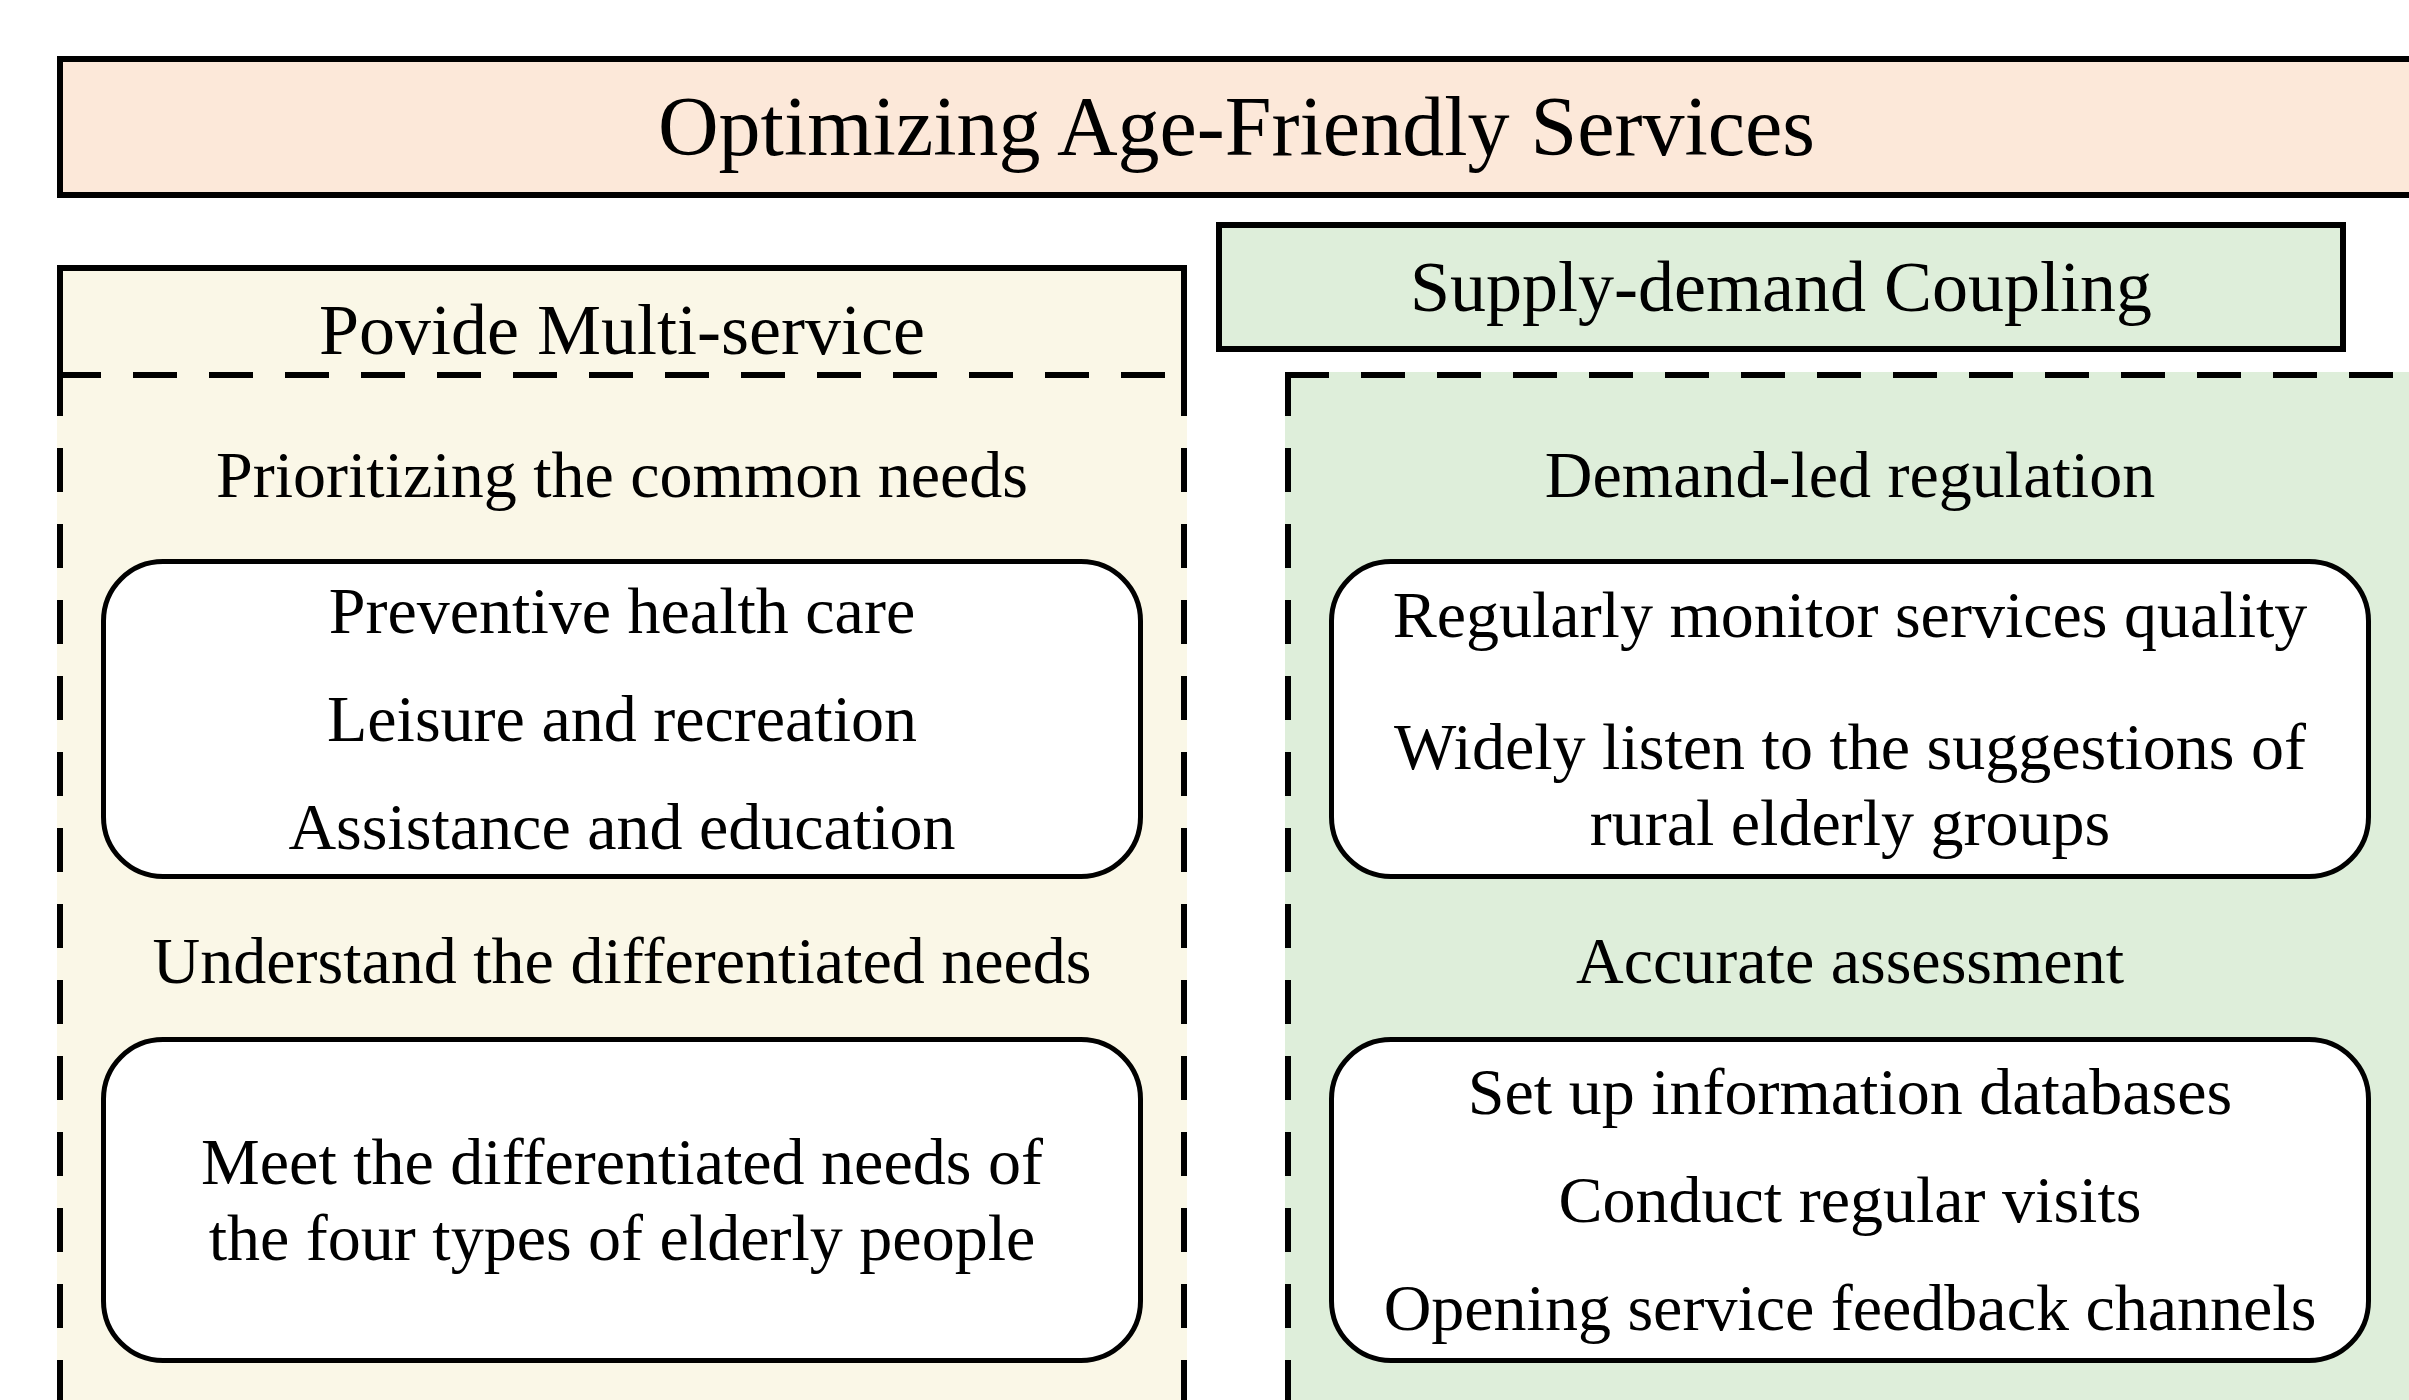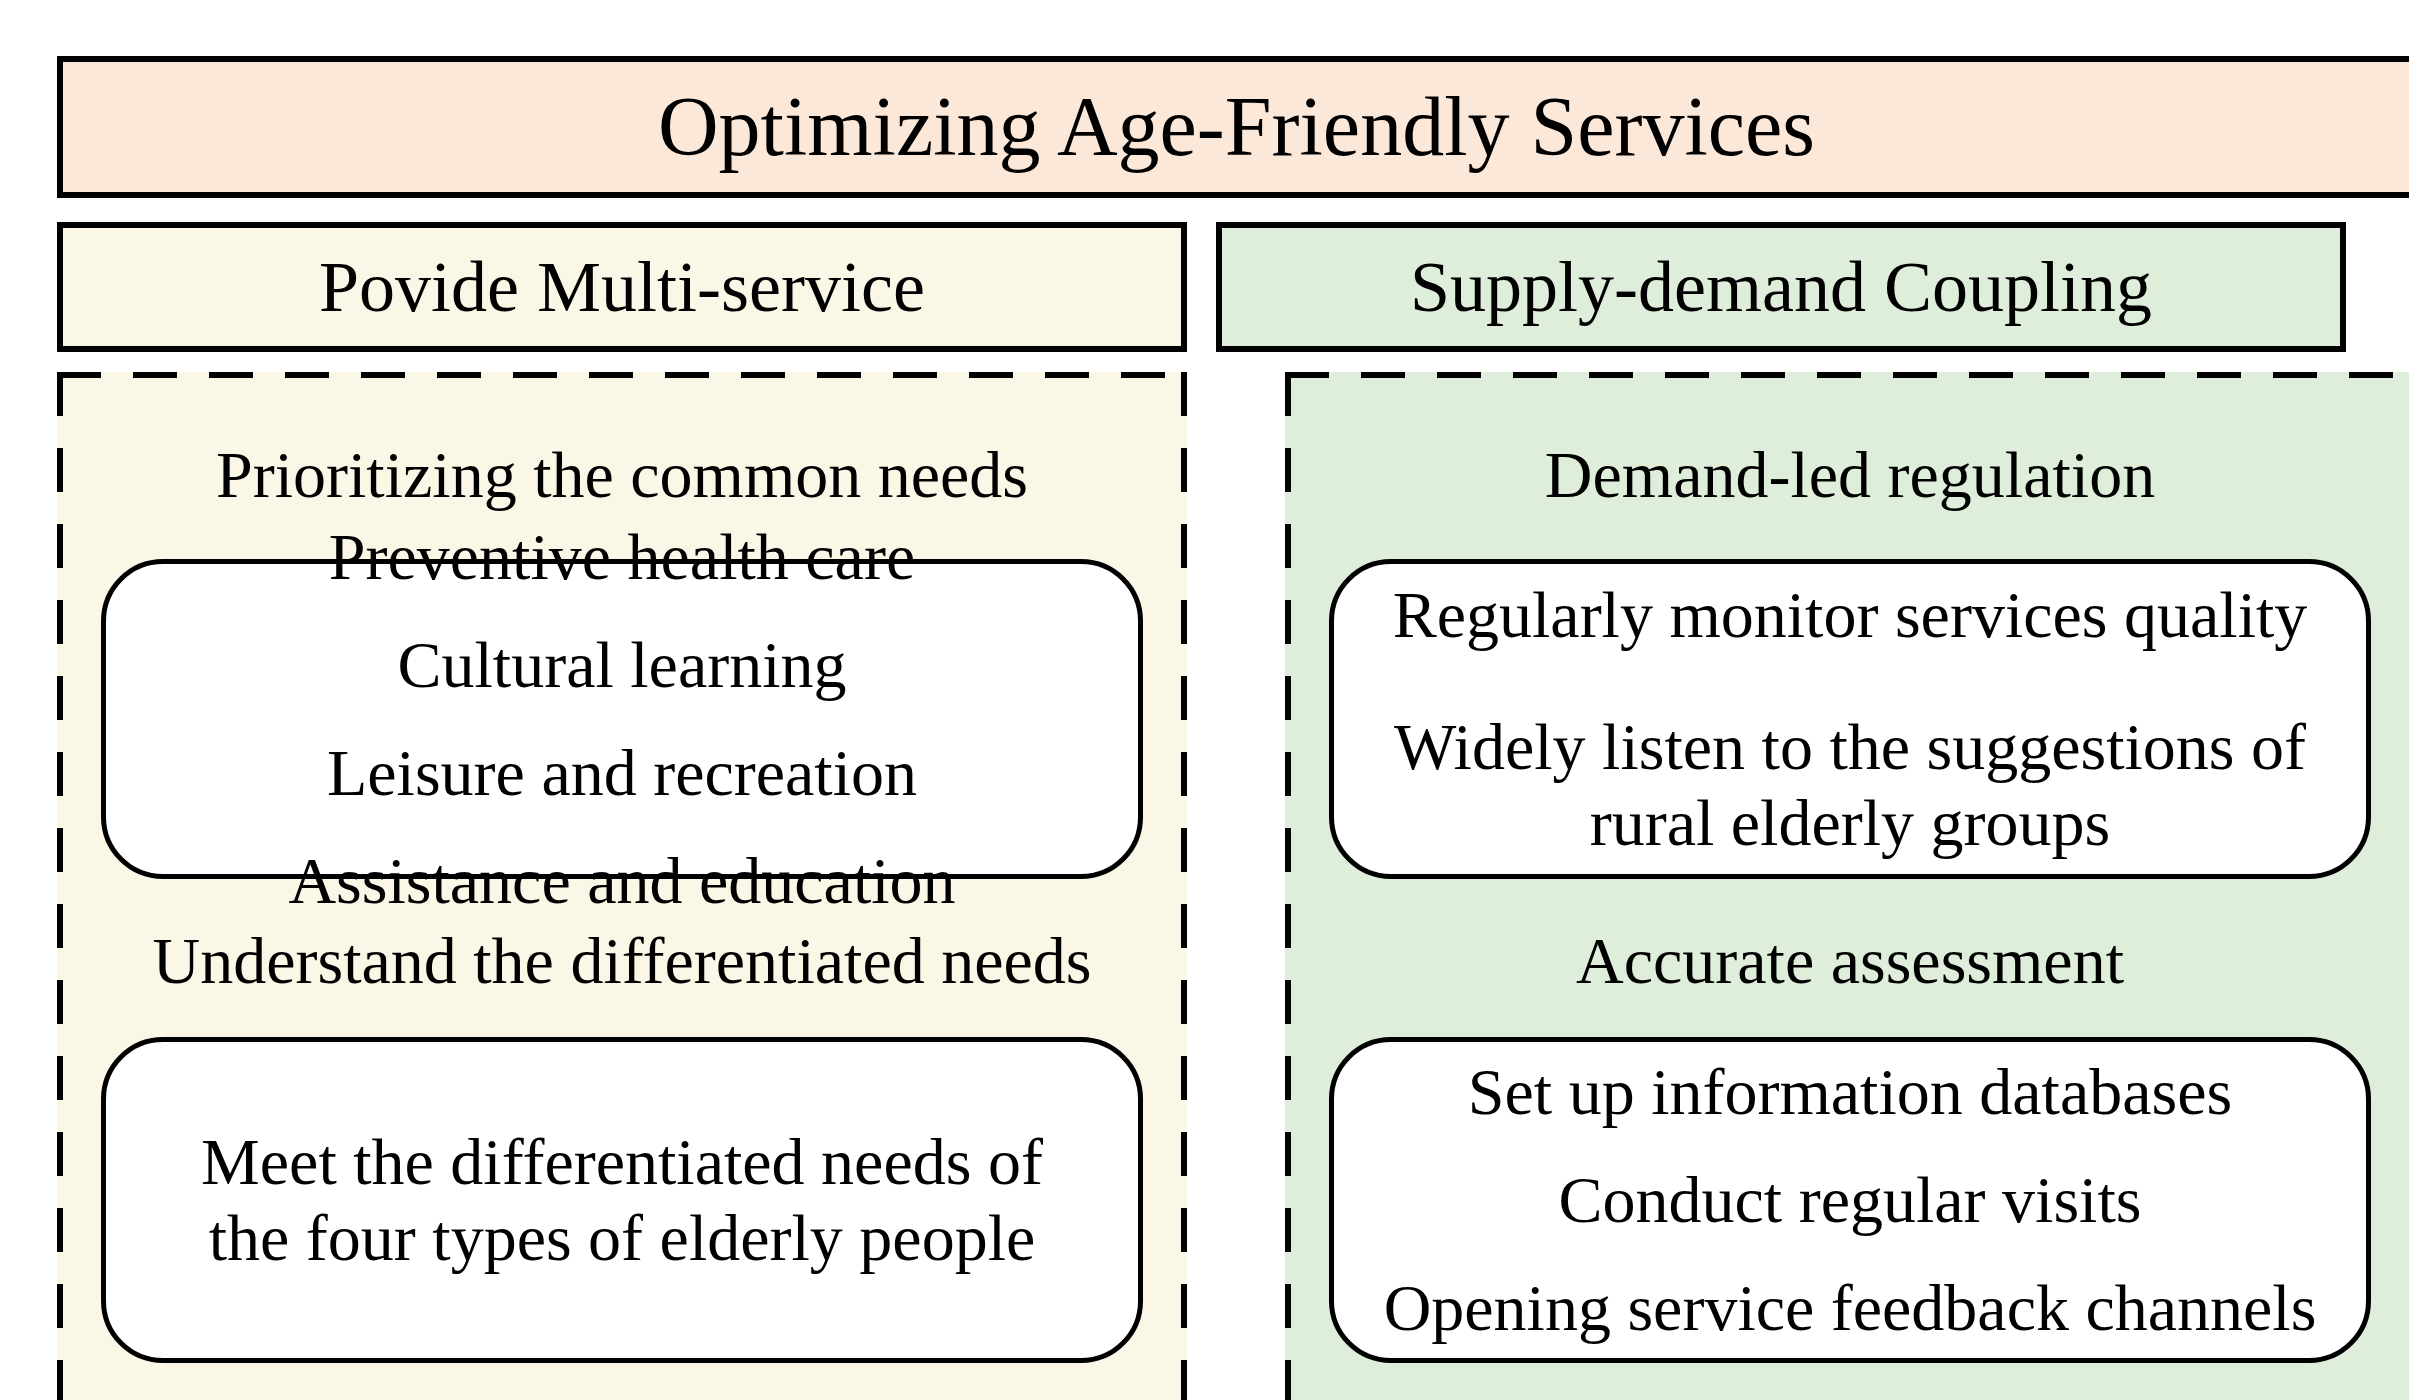--- a/index.html
+++ b/index.html
@@ -29,21 +29,21 @@
   }
   .banner .title-text { font-size: 84px; line-height: 1; white-space: nowrap; }
 
   
   .col-header {
     position: absolute; top: 190px; height: 130px; width: 1130px;
     border: 6px solid var(--line);
     display: flex; align-items: center; justify-content: center;
     font-size: 72px; line-height: 1; white-space: nowrap;
   }
-  .col-header.left  { left: 25px;  background: var(--left-bg); }
+  .col-header.left  { left: 25px;  background: var(--left-bg); margin-top: 43px; }
   .col-header.right { left: 1184px; background: var(--right-bg); }
 
   
   .panel {
     position: absolute; top: 340px; height: 1044px; width: 1130px;
     display: flex; flex-direction: column; align-items: center;
     background-repeat: no-repeat;
     background-image:
       repeating-linear-gradient(90deg,  var(--line) 0 44px, transparent 44px 76px),
       repeating-linear-gradient(90deg,  var(--line) 0 44px, transparent 44px 76px),
@@ -93,21 +93,20 @@
     <span>Povide Multi-service</span>
   </div>
   <div class="col-header right">
     <span>Supply-demand Coupling</span>
   </div>
 
   <div class="panel left">
     <div class="sec-heading">Prioritizing the common needs</div>
     <div class="rbox first">
       <div class="item">Preventive health care</div>
-      <div class="item">Cultural learning</div>
       <div class="item">Leisure and recreation</div>
       <div class="item">Assistance and education</div>
     </div>
     <div class="sec-heading second">Understand the differentiated needs</div>
     <div class="rbox second">
       <div class="item">Meet the differentiated needs of
 the four types of elderly people</div>
     </div>
   </div>
 

